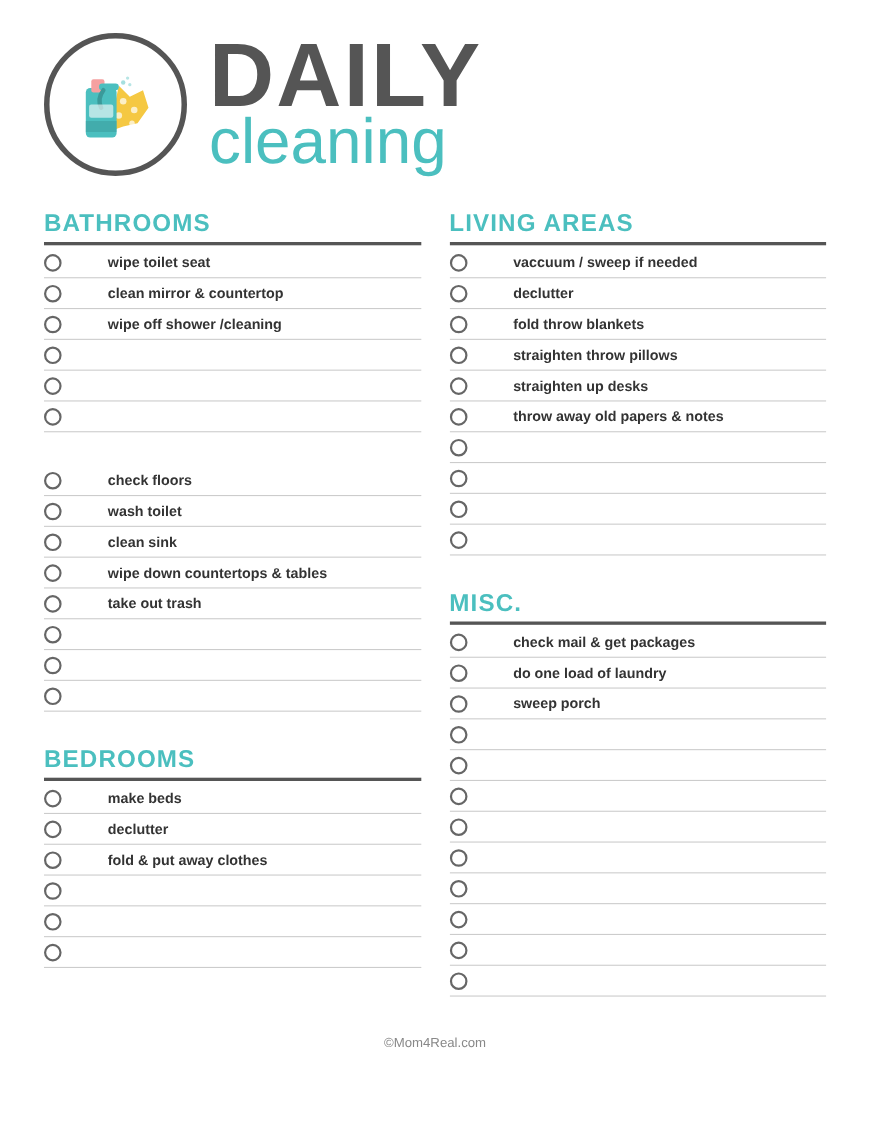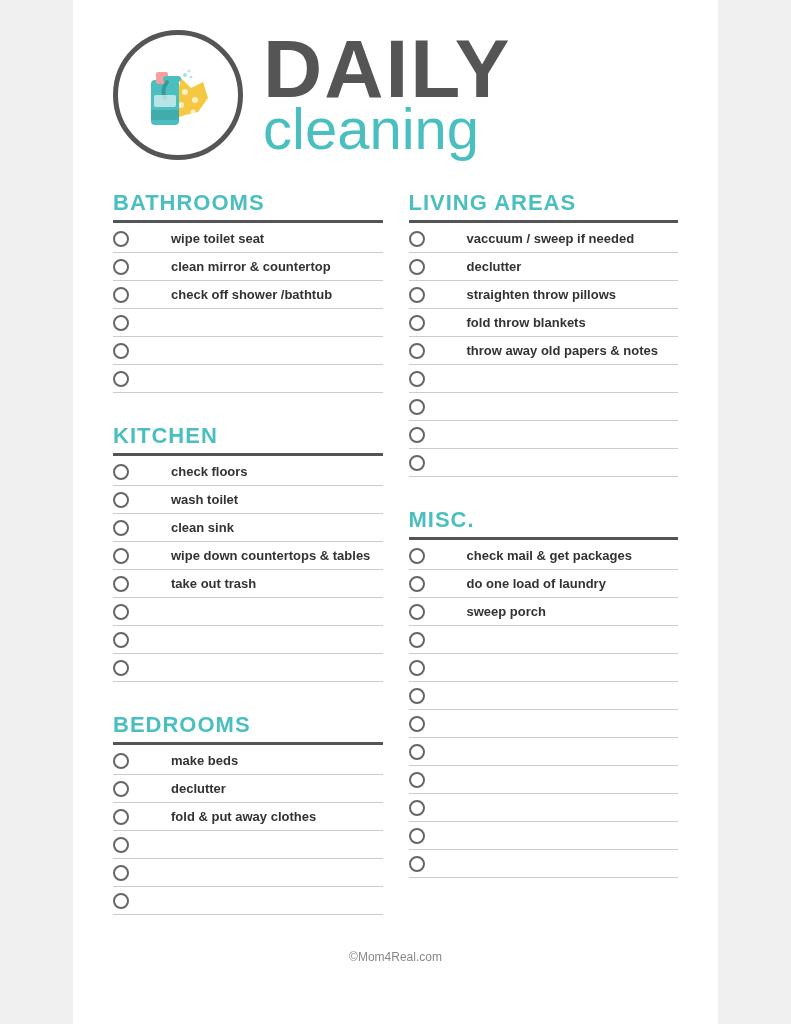--- a/index.html
+++ b/index.html
@@ -6,21 +6,21 @@
     body {
       background: #f0f0f0;
       display: flex;
       justify-content: center;
       align-items: flex-start;
       min-height: 100vh;
       font-family: Arial, sans-serif;
     }
     .page {
       background: #fff;
-      width: 645px;
+      width: 791px;
       min-height: 1024px;
       padding: 30px 40px 20px 40px;
       position: relative;
     }
     
     .header {
       display: flex;
       align-items: center;
       margin-bottom: 30px;
     }
@@ -159,35 +159,34 @@
         <div class="checklist-item">
           <div class="circle"></div>
           <span class="item-text">wipe toilet seat</span>
         </div>
         <div class="checklist-item">
           <div class="circle"></div>
           <span class="item-text">clean mirror &amp; countertop</span>
         </div>
         <div class="checklist-item">
           <div class="circle"></div>
-          <span class="item-text">check off shower /bathtub</span>
-        </div>
-        <div class="checklist-item">
-          <div class="circle"></div>
-        </div>
-        <div class="checklist-item">
-          <div class="circle"></div>
-        </div>
-        <div class="checklist-item">
-          <div class="circle"></div>
-        </div>
-      </div>
-
-      <div class="section">
-        <div class="section-title">KITCHEN</div>
+          <span class="item-text">wipe off shower /cleaning</span>
+        </div>
+        <div class="checklist-item">
+          <div class="circle"></div>
+        </div>
+        <div class="checklist-item">
+          <div class="circle"></div>
+        </div>
+        <div class="checklist-item">
+          <div class="circle"></div>
+        </div>
+      </div>
+
+      <div class="section">
         <div class="checklist-item">
           <div class="circle"></div>
           <span class="item-text">check floors</span>
         </div>
         <div class="checklist-item">
           <div class="circle"></div>
           <span class="item-text">wash toilet</span>
         </div>
         <div class="checklist-item">
           <div class="circle"></div>
@@ -246,25 +245,29 @@
         <div class="checklist-item">
           <div class="circle"></div>
           <span class="item-text">vaccuum / sweep if needed</span>
         </div>
         <div class="checklist-item">
           <div class="circle"></div>
           <span class="item-text">declutter</span>
         </div>
         <div class="checklist-item">
           <div class="circle"></div>
+          <span class="item-text">fold throw blankets</span>
+        </div>
+        <div class="checklist-item">
+          <div class="circle"></div>
           <span class="item-text">straighten throw pillows</span>
         </div>
         <div class="checklist-item">
           <div class="circle"></div>
-          <span class="item-text">fold throw blankets</span>
+          <span class="item-text">straighten up desks</span>
         </div>
         <div class="checklist-item">
           <div class="circle"></div>
           <span class="item-text">throw away old papers &amp; notes</span>
         </div>
         <div class="checklist-item">
           <div class="circle"></div>
         </div>
         <div class="checklist-item">
           <div class="circle"></div>

